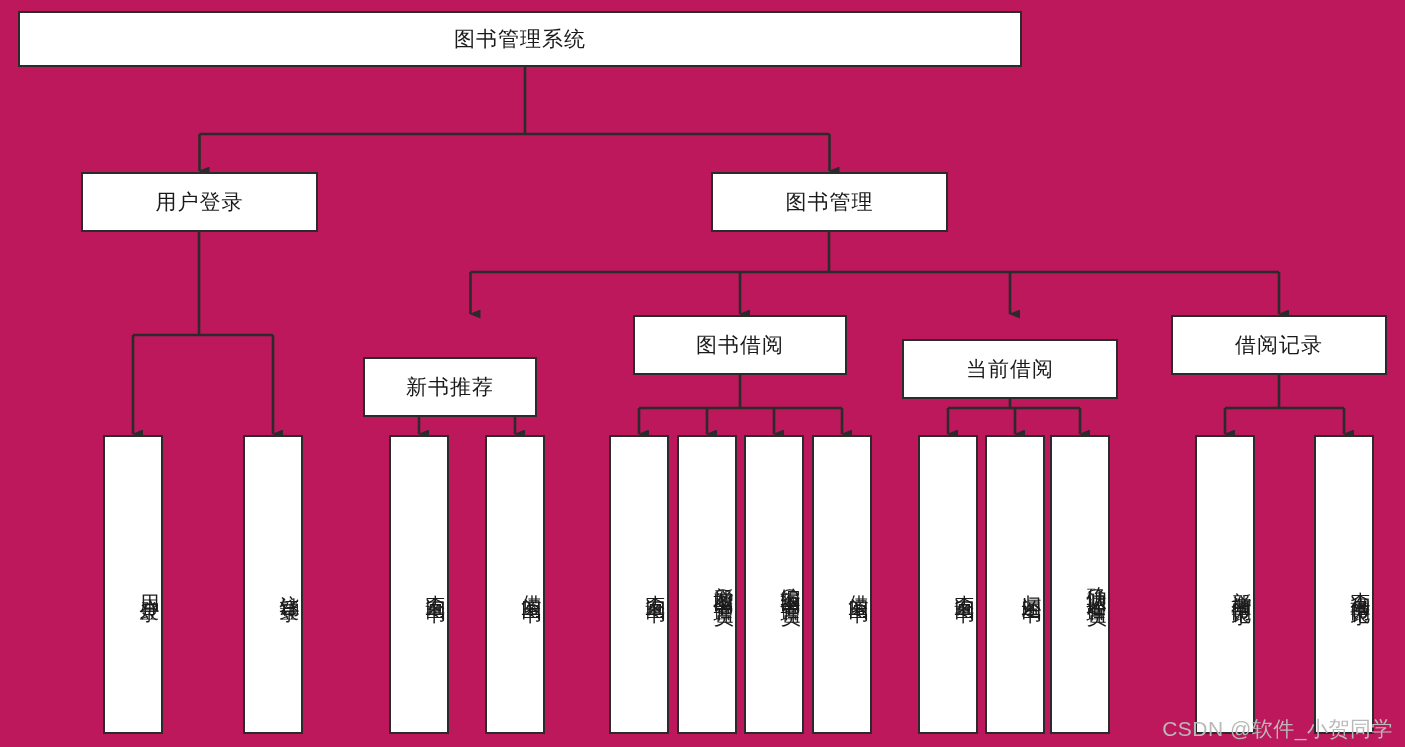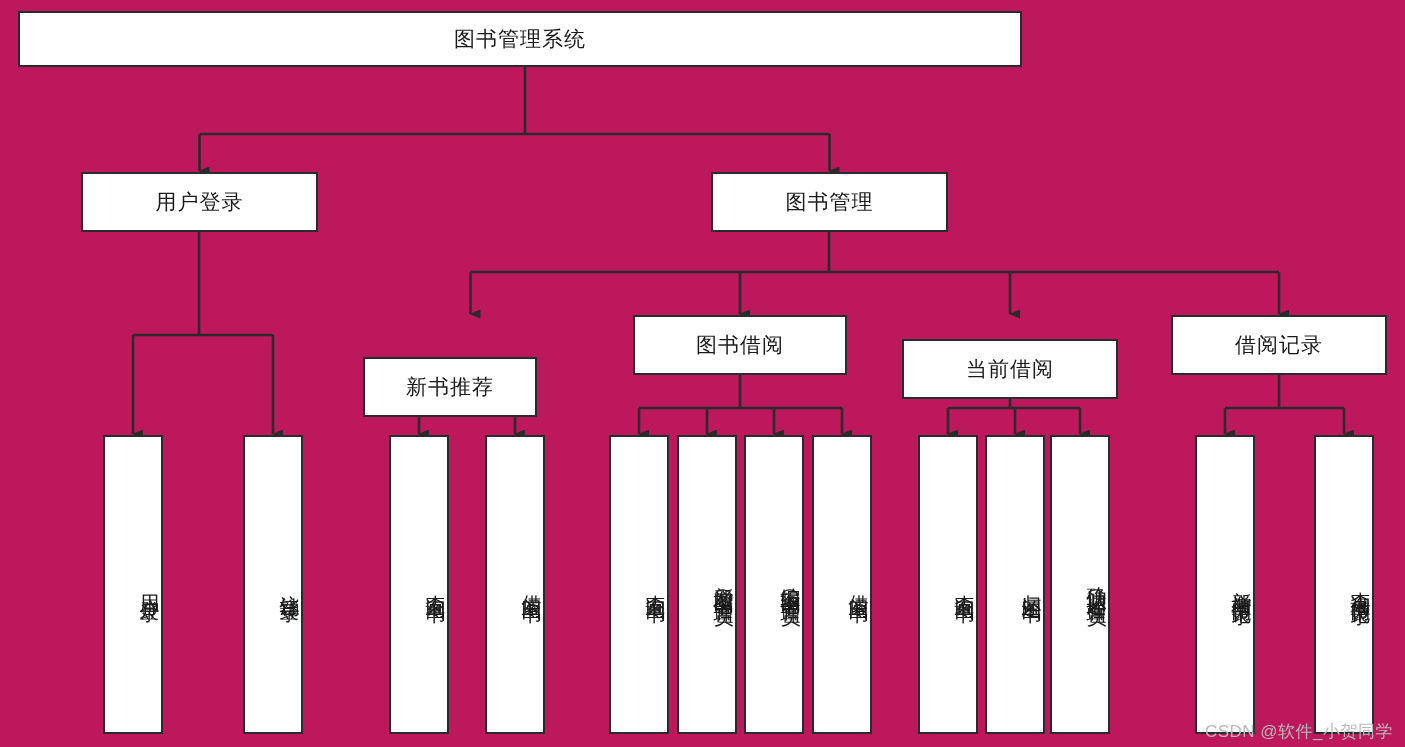--- a/index.html
+++ b/index.html
@@ -53,21 +53,21 @@
     line-height: 1.18;
     white-space: pre;
   }
   .node.vertical .label {
     text-align: center;
   }
   .watermark {
     position: absolute;
     right: 12px;
     bottom: 4px;
-    font-size: 17px;
+    font-size: 21px;
     color: #b9b9b9;
     letter-spacing: 0.5px;
     white-space: nowrap;
     pointer-events: none;
     margin-top: 36px;
   }
 </style>
 </head>
 <body>
 

